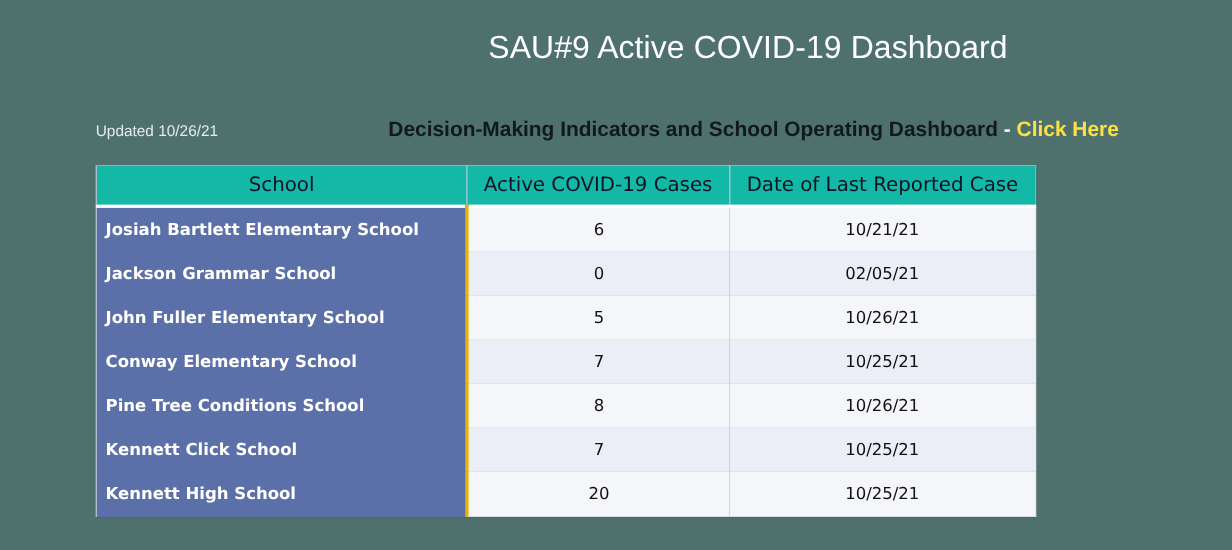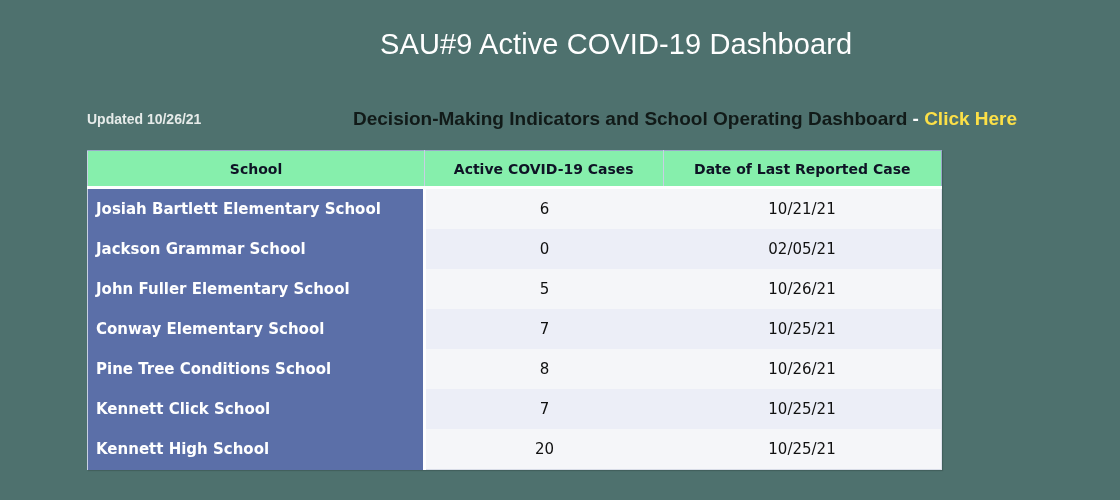--- a/index.html
+++ b/index.html
@@ -12,32 +12,33 @@
       background: #4e716e;
       position: relative;
       overflow: hidden;
       font-family: "Liberation Sans", sans-serif;
     }
     .title {
       position: absolute;
       left: 380px;
       top: 28px;
       width: 600px;
+      text-align: center;
       color: #ffffff;
       font-size: 29px;
       font-weight: normal;
       letter-spacing: 0.1px;
     }
     .updated {
       position: absolute;
       left: 87px;
       top: 111px;
       color: #e6ebe9;
       font-size: 14px;
-      font-weight: bold;
+      font-weight: normal;
     }
     .indicators {
       position: absolute;
       left: 353px;
       top: 108px;
       font-size: 19px;
       font-weight: bold;
       color: #111a18;
       white-space: nowrap;
     }
@@ -50,24 +51,24 @@
     table.dash {
       position: absolute;
       left: 87px;
       top: 150px;
       width: 855px;
       border-collapse: collapse;
       font-family: "DejaVu Sans", sans-serif;
       box-shadow: 1px 1px 1px rgba(0,0,0,0.15);
     }
     table.dash th {
-      background: #86efac;
+      background: #14b8a6;
       color: #0e1325;
-      font-size: 14px;
-      font-weight: bold;
+      font-size: 18px;
+      font-weight: normal;
       height: 35px;
       padding: 0;
       border-top: 1px solid #9aa8c9;
       border-right: 1px solid #c8d0e4;
       text-align: center;
     }
     table.dash th:first-child { border-left: 1px solid #c8d0e4; }
     table.dash th:last-child { border-right: 1px solid #9aa8c9; margin-top: 11px; }
     table.dash thead tr { border-bottom: 3px solid #ffffff; }
     table.dash td {
@@ -80,21 +81,21 @@
     table.dash td.school {
       background: #5b6fa8;
       color: #ffffff;
       font-weight: bold;
       text-align: left;
       padding-left: 8px;
       vertical-align: top;
       padding-top: 11px;
       height: 29px;
       border-left: 1px solid #c8d0e4;
-      border-right: 3px solid #ffffff;
+      border-right: 3px solid #eab308;
     }
     table.dash tr.odd td.val { background: #f5f6f9; }
     table.dash tr.even td.val { background: #eceef7; }
     table.dash td.cases { width: 237px; }
     table.dash td.date { border-right: 1px solid #dfe3ee; }
     table.dash tbody tr:last-child td.val { border-bottom: 1px solid #d9dde8; }
   </style>
 </head>
 <body>
 

